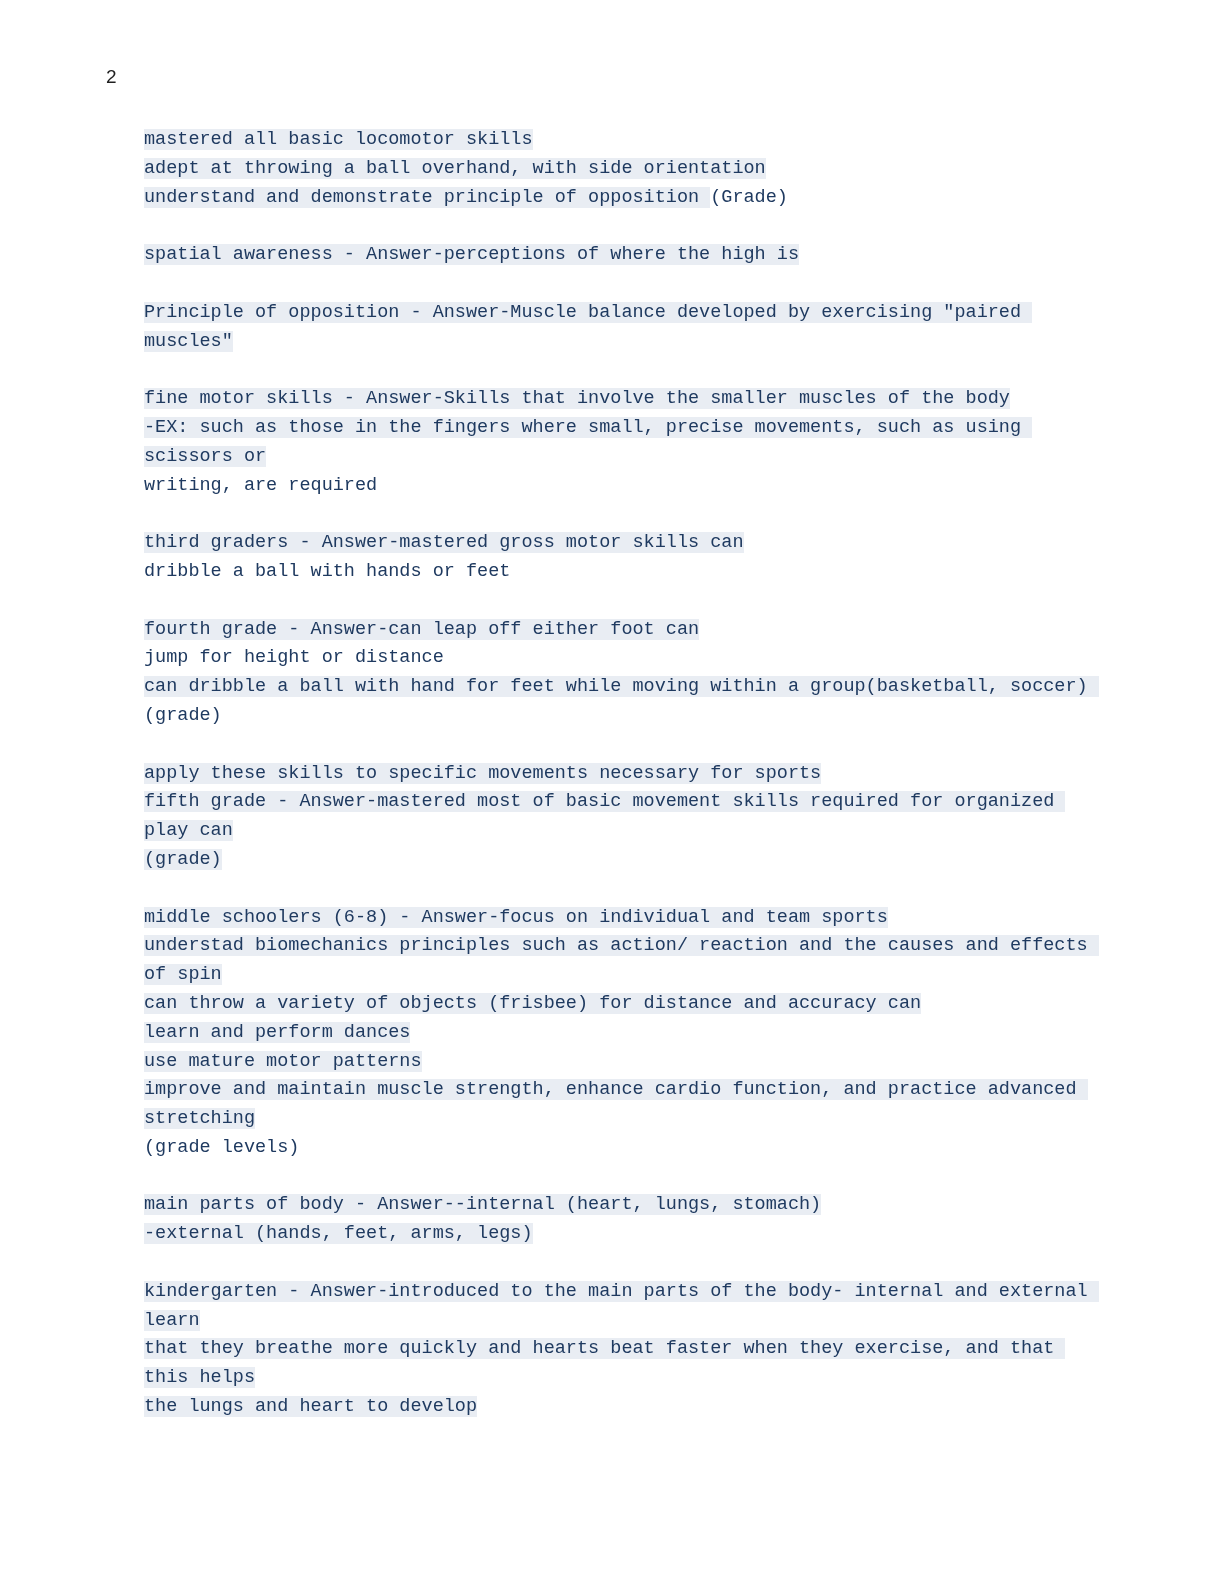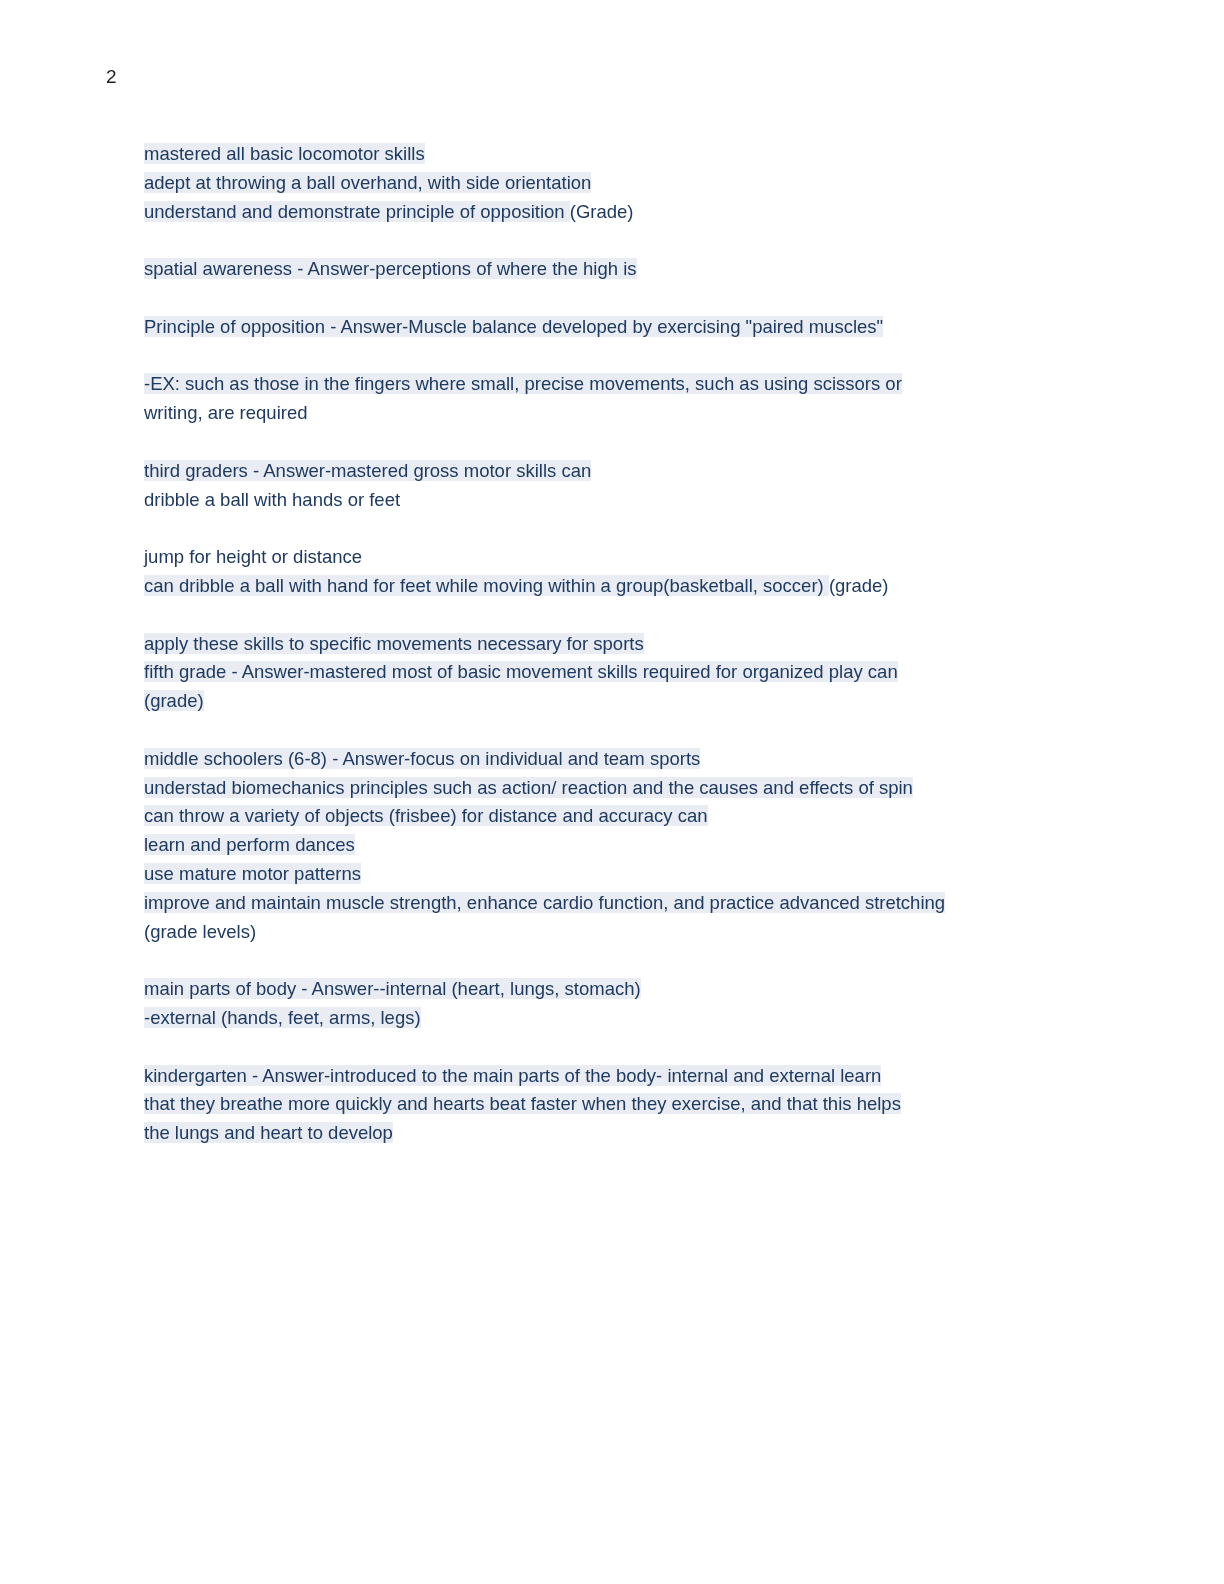--- a/index.html
+++ b/index.html
@@ -18,22 +18,23 @@
   .page-number {
     position: absolute;
     left: 106px;
     top: 66px;
     font-size: 19px;
     color: var(--page-number-color, #1f1f1f);
   }
   .content {
     position: absolute;
     left: 144px;
-    top: 140px;
+    top: 126px;
     width: 960px;
+    font-family: Liberation Mono, monospace;
   }
   .para {
     margin: 0 0 28.8px 0;
   }
   .line {
     display: block;
     font-size: 18.5px;
     line-height: 28.8px;
     min-height: 28.8px;
     white-space: pre-wrap;
@@ -57,28 +58,30 @@
       <div class="line"><span class="seg hl">adept at throwing a ball overhand, with side orientation</span></div>
       <div class="line"><span class="seg hl">understand and demonstrate principle of opposition </span><span class="seg">(Grade)</span></div>
     </div>
     <div class="para">
       <div class="line"><span class="seg hl">spatial awareness - Answer-perceptions of where the high is</span></div>
     </div>
     <div class="para">
       <div class="line"><span class="seg hl">Principle of opposition - Answer-Muscle balance developed by exercising "paired muscles"</span></div>
     </div>
     <div class="para">
+      <div class="line"><span class="seg hl">fine motor skills - Answer-Skills that involve the smaller muscles of the body</span></div>
       <div class="line"><span class="seg hl">-EX: such as those in the fingers where small, precise movements, such as using scissors or</span></div>
       <div class="line"><span class="seg">writing, are required</span></div>
     </div>
     <div class="para">
       <div class="line"><span class="seg hl">third graders - Answer-mastered gross motor skills can</span></div>
       <div class="line"><span class="seg">dribble a ball with hands or feet</span></div>
     </div>
     <div class="para">
+      <div class="line"><span class="seg hl">fourth grade - Answer-can leap off either foot can</span></div>
       <div class="line"><span class="seg">jump for height or distance</span></div>
       <div class="line"><span class="seg hl">can dribble a ball with hand for feet while moving within a group(basketball, soccer) </span><span class="seg">(grade)</span></div>
     </div>
     <div class="para">
       <div class="line"><span class="seg hl">apply these skills to specific movements necessary for sports</span></div>
       <div class="line"><span class="seg hl">fifth grade - Answer-mastered most of basic movement skills required for organized play can</span></div>
       <div class="line"><span class="seg hl">(grade)</span></div>
     </div>
     <div class="para">
       <div class="line"><span class="seg hl">middle schoolers (6-8) - Answer-focus on individual and team sports</span></div>

